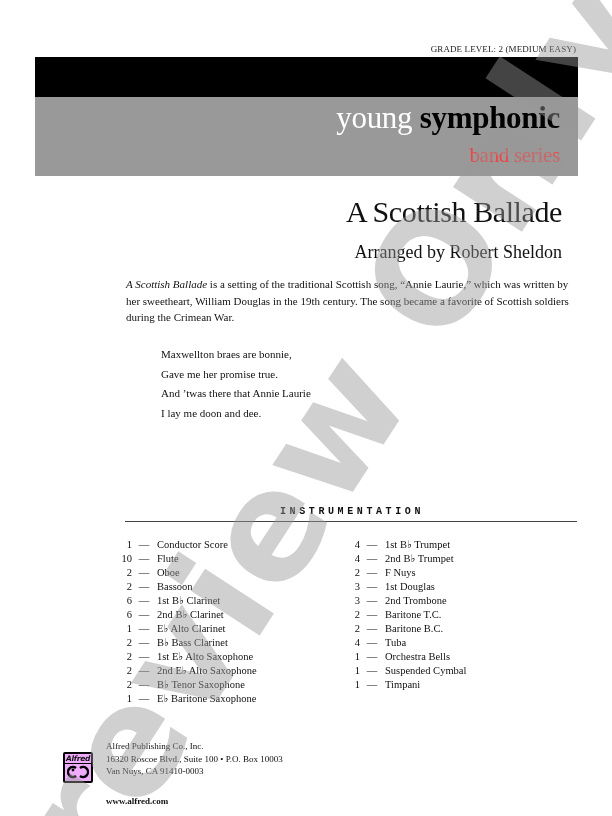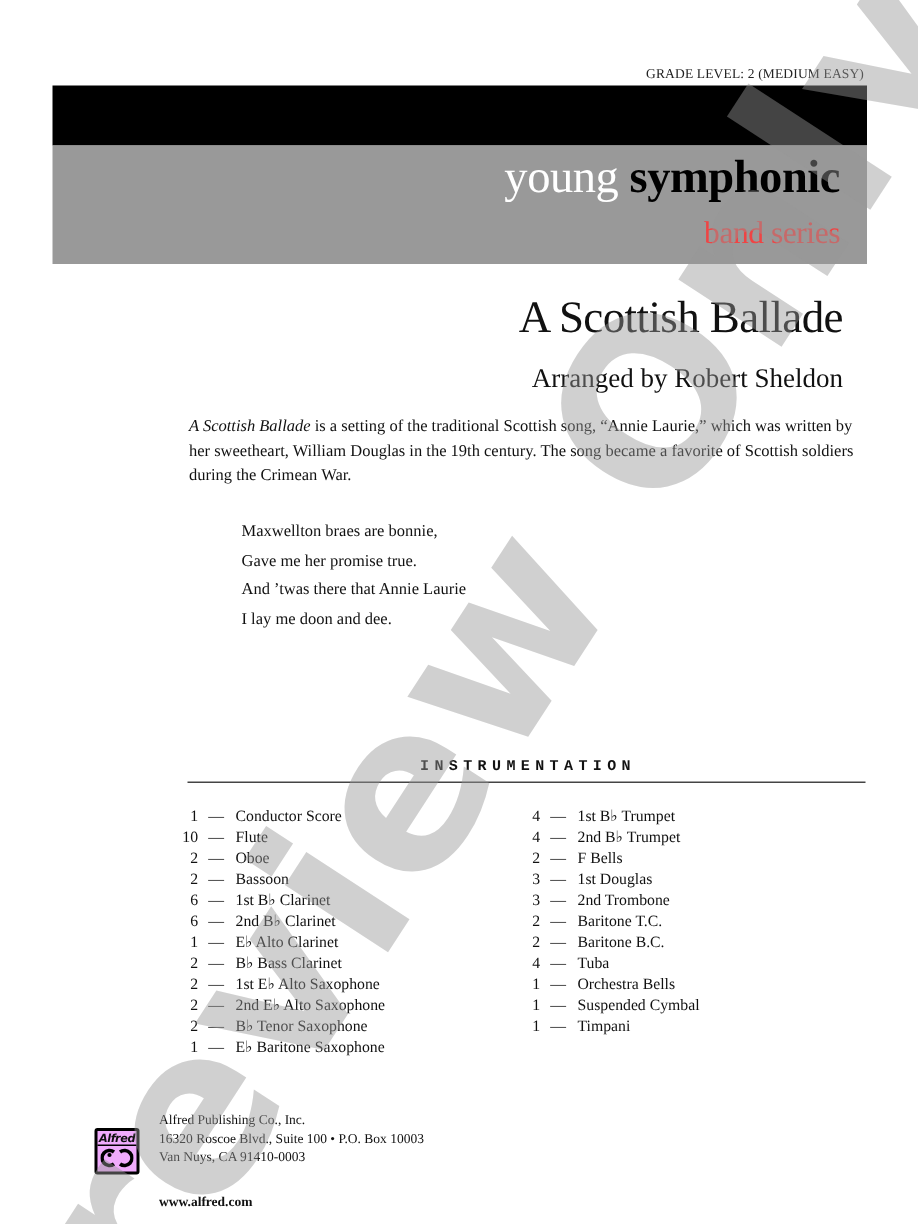--- a/index.html
+++ b/index.html
@@ -188,21 +188,21 @@
       <span class="name">1st B♭ Trumpet</span>
     </div>
   <div class="inst-row">
       <span class="qty">4</span>
       <span class="dash">—</span>
       <span class="name">2nd B♭ Trumpet</span>
     </div>
   <div class="inst-row">
       <span class="qty">2</span>
       <span class="dash">—</span>
-      <span class="name">F Bells</span>
+      <span class="name">F Nuys</span>
     </div>
   <div class="inst-row">
       <span class="qty">3</span>
       <span class="dash">—</span>
       <span class="name">1st Douglas</span>
     </div>
   <div class="inst-row">
       <span class="qty">3</span>
       <span class="dash">—</span>
       <span class="name">2nd Trombone</span>

